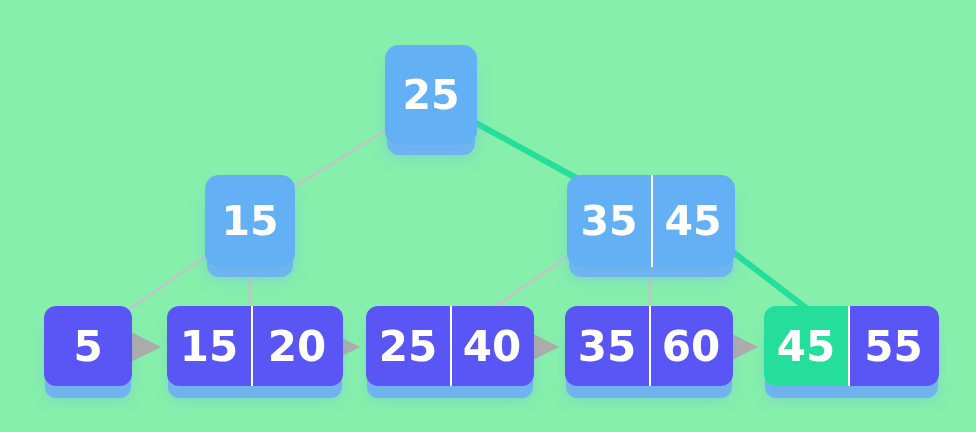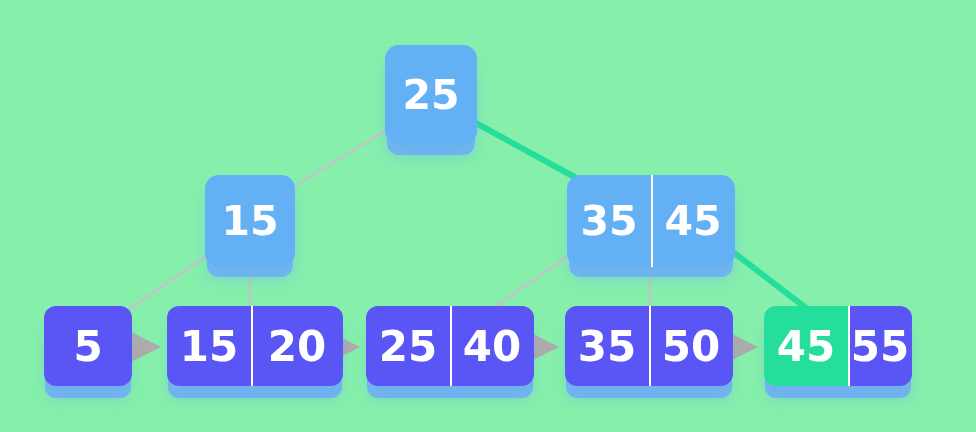--- a/index.html
+++ b/index.html
@@ -122,21 +122,21 @@
       <div class="node leaf" style="left: 167px; top: 306px; height: 80px;">
         <div class="cell" style="width: 84px;">15</div>
         <div class="cell" style="width: 92px;">20</div>
       </div>
       <div class="node leaf" style="left: 366px; top: 306px; height: 80px;">
         <div class="cell" style="width: 84px;">25</div>
         <div class="cell" style="width: 84px;">40</div>
       </div>
       <div class="node leaf" style="left: 565px; top: 306px; height: 80px;">
         <div class="cell" style="width: 84px;">35</div>
-        <div class="cell" style="width: 84px;">50</div>
+        <div class="cell" style="width: 84px;">60</div>
       </div>
       <div class="node leaf" style="left: 764px; top: 306px; height: 80px;">
         <div class="cell hl" style="width: 84px;">45</div>
-        <div class="cell" style="width: 64px;">55</div>
+        <div class="cell" style="width: 91px;">55</div>
       </div>
     </div>
 
 </div>
 
 </body></html>

